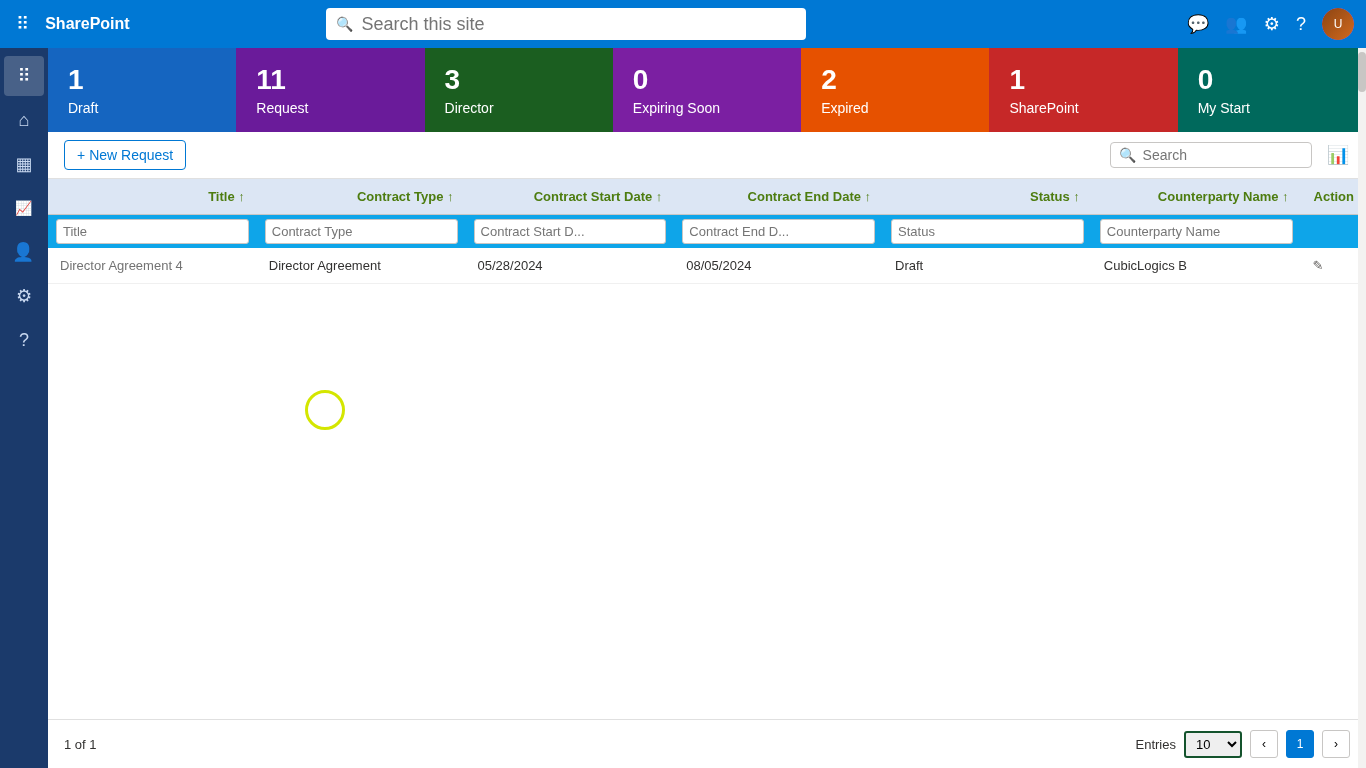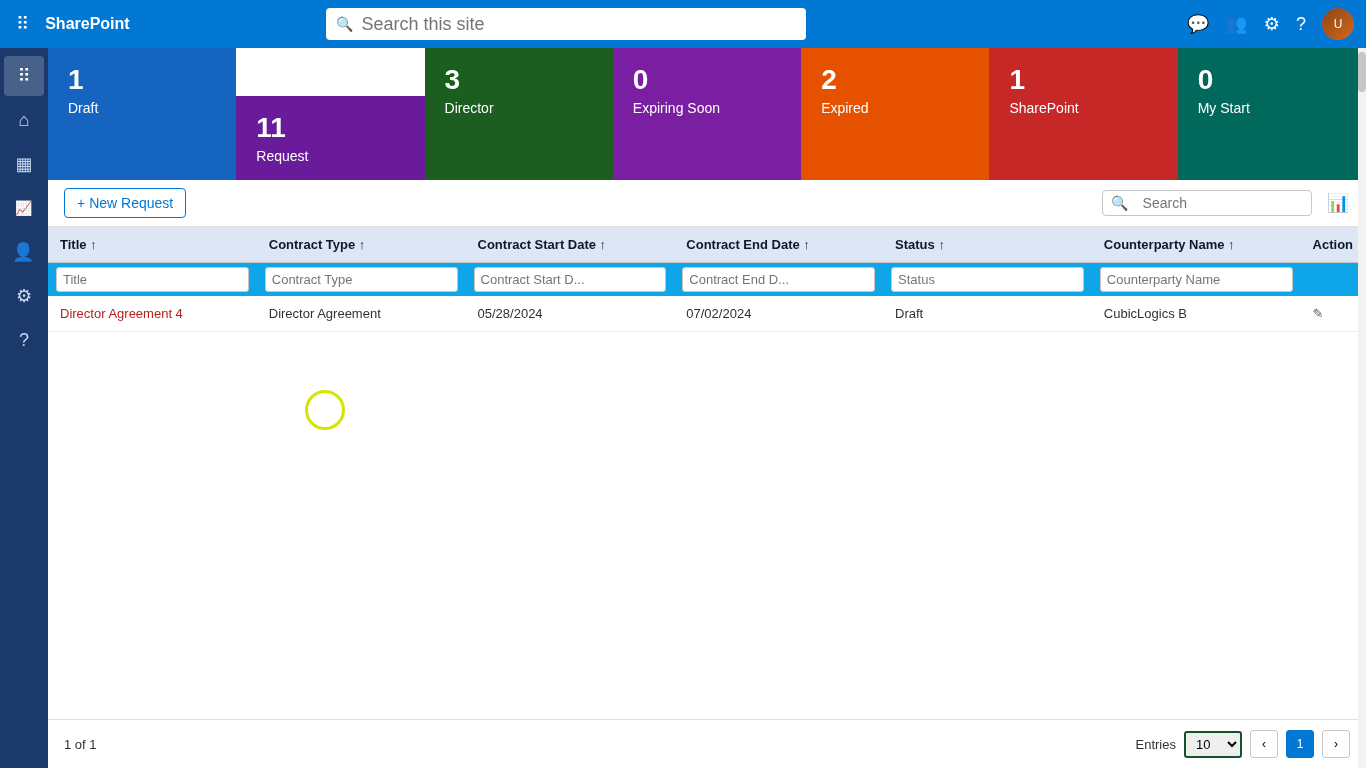--- a/index.html
+++ b/index.html
@@ -125,21 +125,21 @@
       font-size: 28px;
       font-weight: 700;
       color: white;
     }
     .status-card .label {
       font-size: 14px;
       color: white;
       margin-top: 4px;
     }
     .card-draft { background: #1565c0; }
-    .card-request { background: #6a1b9a; margin-top: 48px; }
+    .card-request { background: #6a1b9a; }
     .card-contract { background: #1b5e20; }
     .card-expiring { background: #7b1fa2; }
     .card-expired { background: #e65100; }
     .card-terminated { background: #c62828; }
     .card-tasks { background: #00695c; }
 
     
     .toolbar {
       display: flex;
       align-items: center;
@@ -168,21 +168,20 @@
       border-radius: 4px;
       padding: 4px 8px;
       gap: 6px;
       background: white;
     }
     .toolbar-search input {
       border: none;
       outline: none;
       font-size: 14px;
       width: 160px;
-      margin-left: 8px;
     }
     .excel-icon {
       color: #217346;
       font-size: 18px;
       cursor: pointer;
       margin-left: 8px;
     }
 
     
     .table-container {
@@ -191,24 +190,24 @@
     }
     table {
       width: 100%;
       border-collapse: collapse;
     }
     thead tr {
       background: #dce6f4;
     }
     thead th {
       padding: 10px 12px;
-      text-align: left;
+      text-align: right;
       font-size: 13px;
       font-weight: 600;
-      color: #0f172a;
+      color: #4d7c0f;
       border-bottom: 1px solid #c8c6c4;
       white-space: nowrap;
     }
     .filter-row td {
       padding: 4px 8px;
       background: #0ea5e9;
     }
     .filter-row input {
       width: 100%;
       border: 1px solid #c8c6c4;
@@ -219,21 +218,21 @@
     }
     tbody tr {
       border-bottom: 1px solid #f0f0f0;
     }
     tbody td {
       padding: 10px 12px;
       font-size: 13px;
       color: #323130;
     }
     .link-cell {
-      color: #b91c1c;
+      color: #737373;
       cursor: pointer;
       text-decoration: none;
     }
     .edit-icon {
       color: #605e5c;
       cursor: pointer;
     }
 
     
     .pagination {
@@ -445,21 +444,21 @@
             <td></td>
           </tr>
         </thead>
         <tbody>
           <tr>
             <td>
               <a class="link-cell">Director Agreement 4</a>
             </td>
             <td>Director Agreement</td>
             <td>05/28/2024</td>
-            <td>07/02/2024</td>
+            <td>08/05/2024</td>
             <td>Draft</td>
             <td>CubicLogics B</td>
             <td>
               <span class="edit-icon">✎</span>
             </td>
           </tr>
         </tbody>
       </table>
     </div>
 

